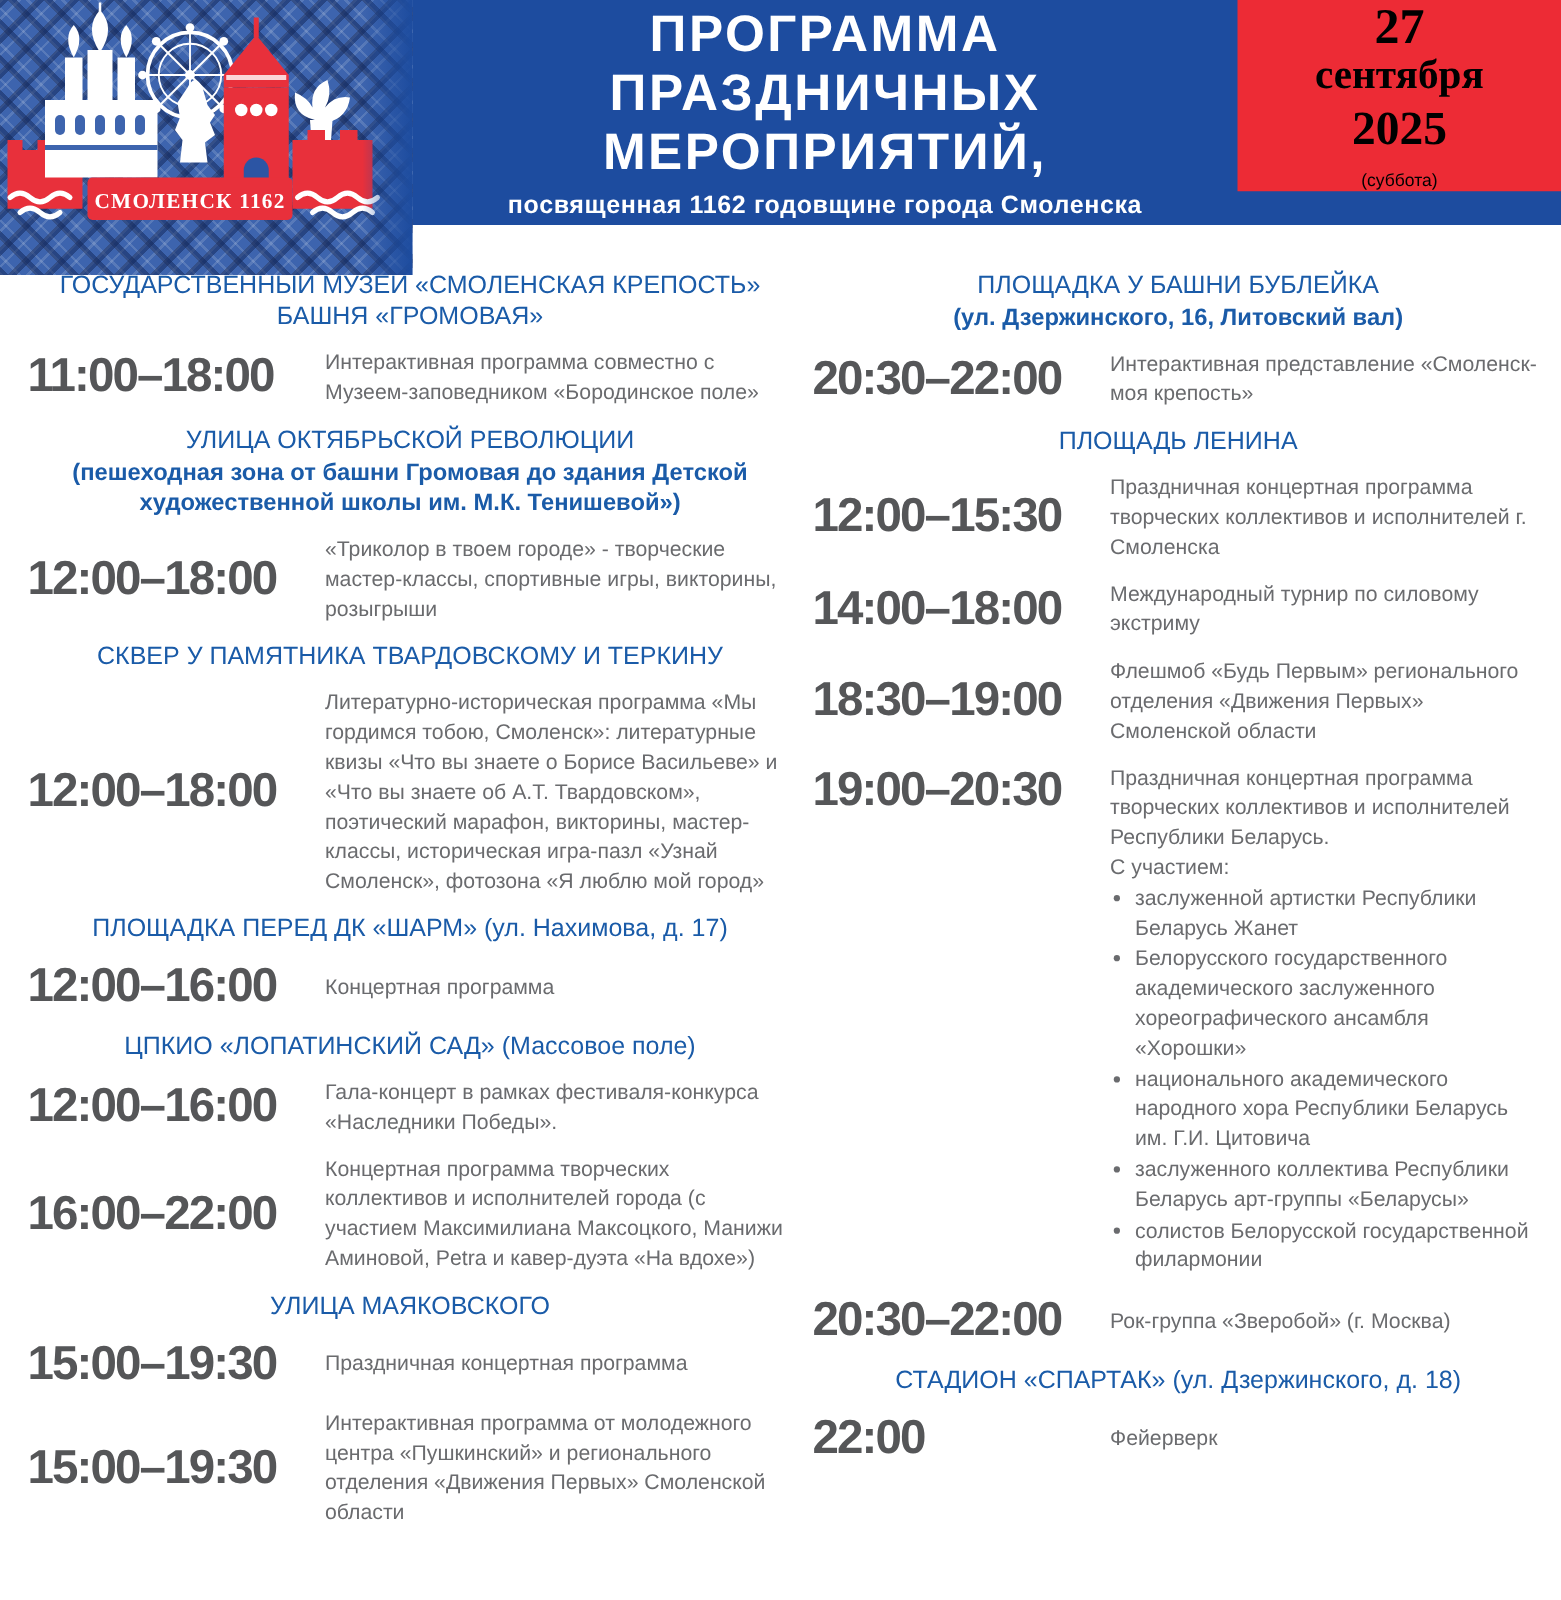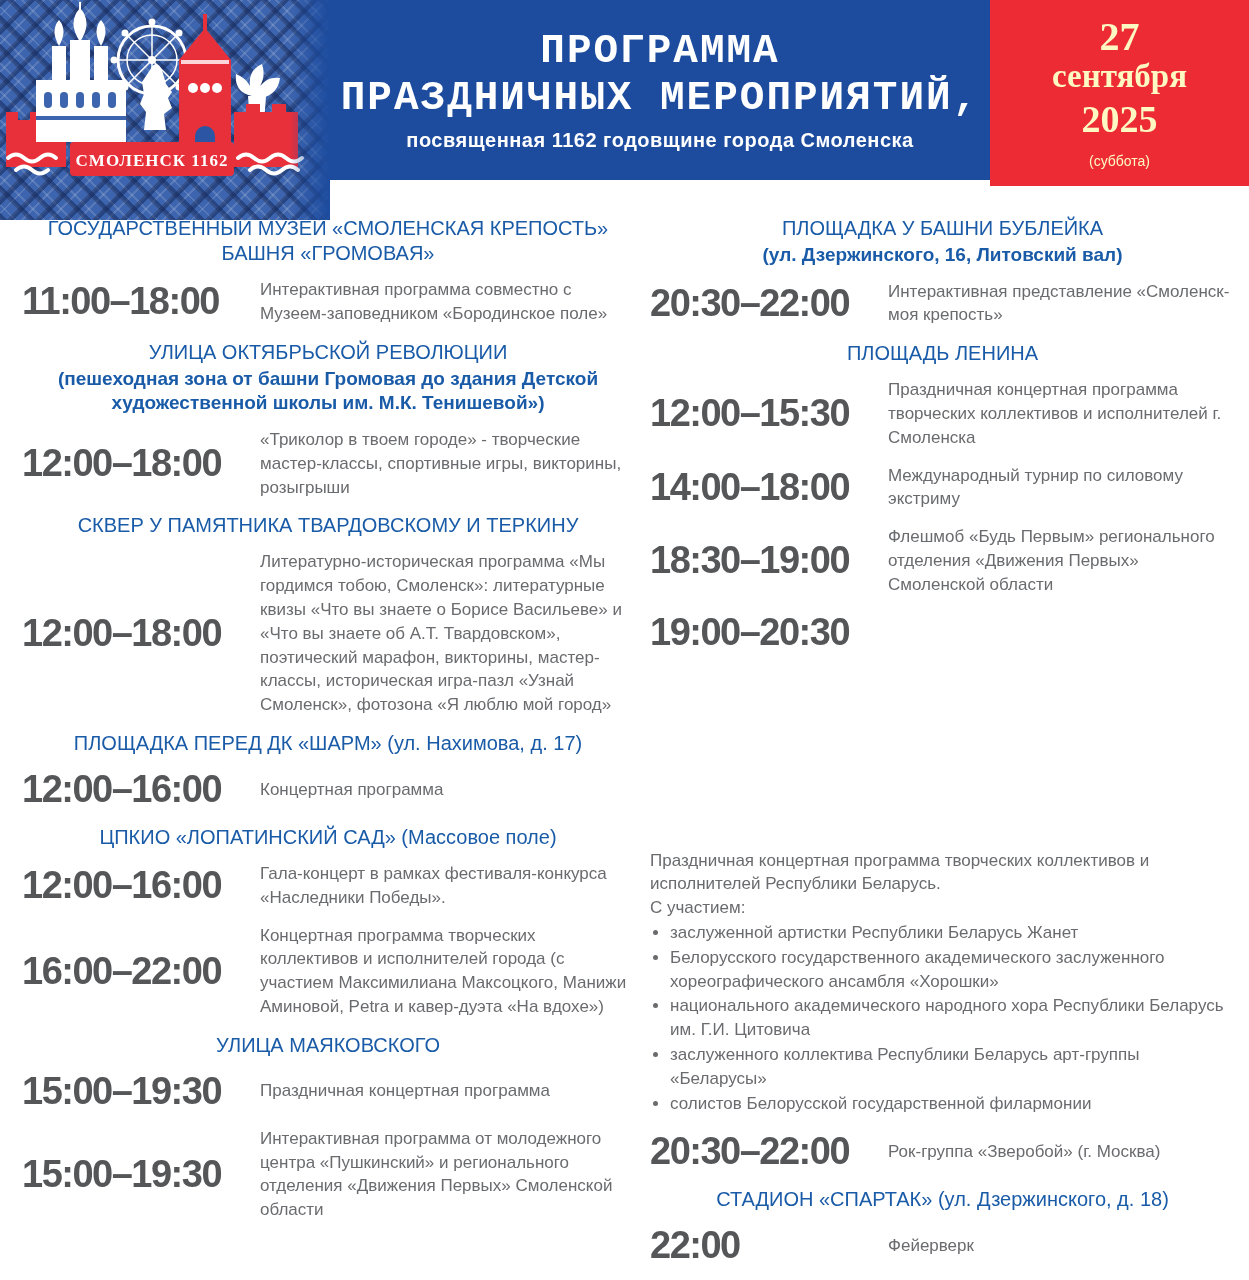--- a/index.html
+++ b/index.html
@@ -49,39 +49,39 @@
     width: 660px;
     top: 0; height: 180px;
     display: flex;
     flex-direction: column;
     align-items: center;
     justify-content: center;
     color: #ffffff;
     text-align: center;
   }
   .title-line {
-    font-family: Liberation Mono, monospace;
+    font-family: Liberation Sans, sans-serif;
     font-weight: 700;
     font-size: 41px;
     line-height: 1.14;
     letter-spacing: 2px;
   }
   .title-sub {
     margin-top: 8px;
     font-size: 20px;
     font-weight: 700;
     letter-spacing: .5px;
   }
 
   .date-block {
     position: absolute;
     left: 990px; top: 0;
-    width: 259px; height: 186px;
+    width: 259px; height: 153px;
     background: #ed2b35;
-    color: #fef9c3;
+    color: #000000;
     display: flex;
     flex-direction: column;
     align-items: center;
     justify-content: center;
     text-align: center;
     font-family: "Liberation Serif", serif;
     font-weight: 700;
   }
   .date-day   { font-size: 40px; line-height: 1.0; }
   .date-month { font-size: 33px; line-height: 1.2; }
@@ -120,21 +120,21 @@
     line-height: 1.3;
     margin: 2px 0 2px;
   }
 
   .event-row {
     display: flex;
     align-items: center;
     gap: 14px;
     margin: 12px 0 14px;
   }
-  .event-row.top-align { align-items: flex-start; flex-direction: column; }
+  .event-row.top-align { align-items: flex-start; }
   .event-time {
     flex: 0 0 224px;
     font-size: 38px;
     font-weight: 700;
     color: #555658;
     letter-spacing: -1.5px;
     white-space: nowrap;
   }
   .event-desc {
     flex: 1 1 auto;

